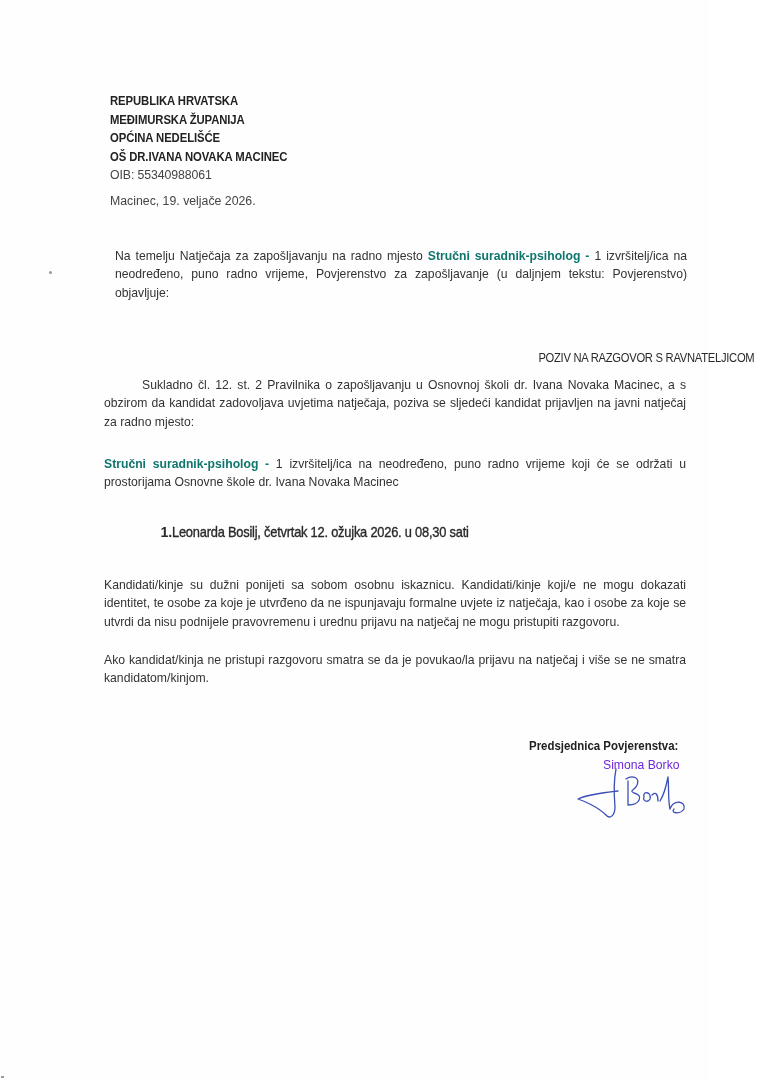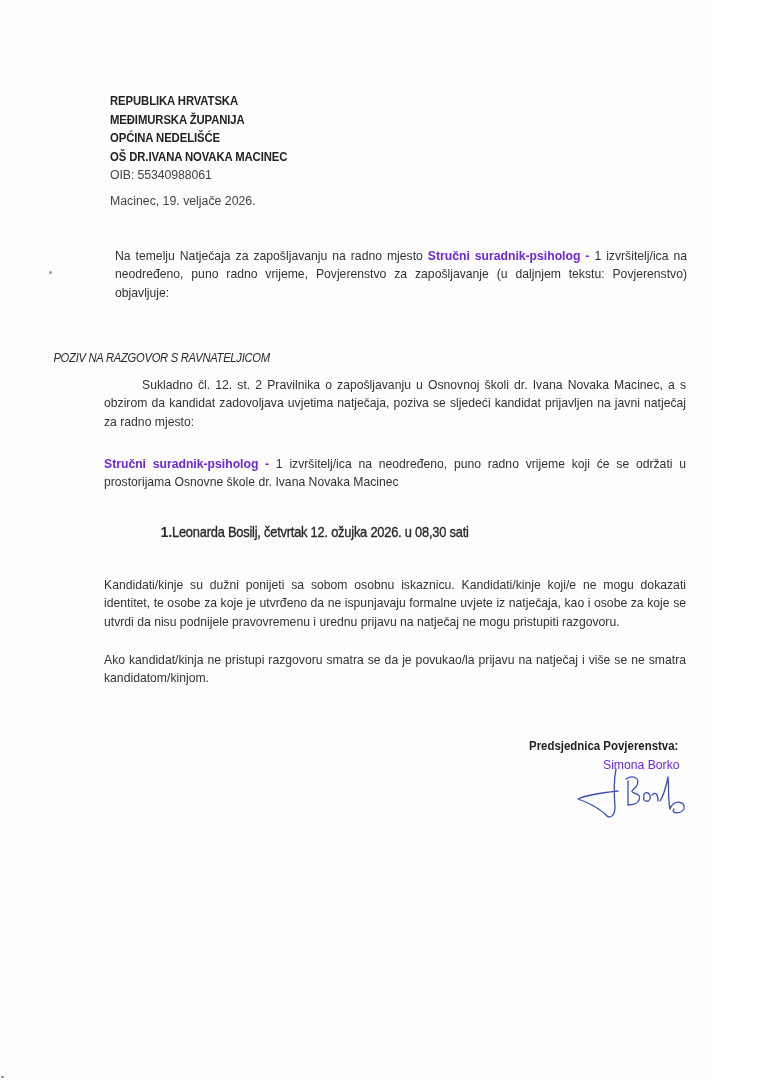--- a/index.html
+++ b/index.html
@@ -48,37 +48,36 @@
       color: #444;
       white-space: nowrap;
     }
     .para {
       position: absolute;
       font-size: 12.2px;
       line-height: 18.3px;
       color: #333;
       text-align: justify;
     }
-    .para b { color: #6d28d9; }
+    .para b { color: #0f766e; }
     .p-intro {
       left: 115px;
       top: 247px;
       width: 572px;
     }
     .title {
       position: absolute;
       left: 0;
       width: 764px;
       top: 351px;
-      text-align: left;
+      text-align: right;
       font-size: 12.2px;
       color: #2a2a2a;
       letter-spacing: -0.3px;
       white-space: nowrap;
-      font-style: italic;
     }
     .title span {
       display: inline-block;
       transform: scaleX(0.92);
       margin-left: 44px;
     }
     .p-sukladno {
       left: 104px;
       top: 376px;
       width: 582px;

